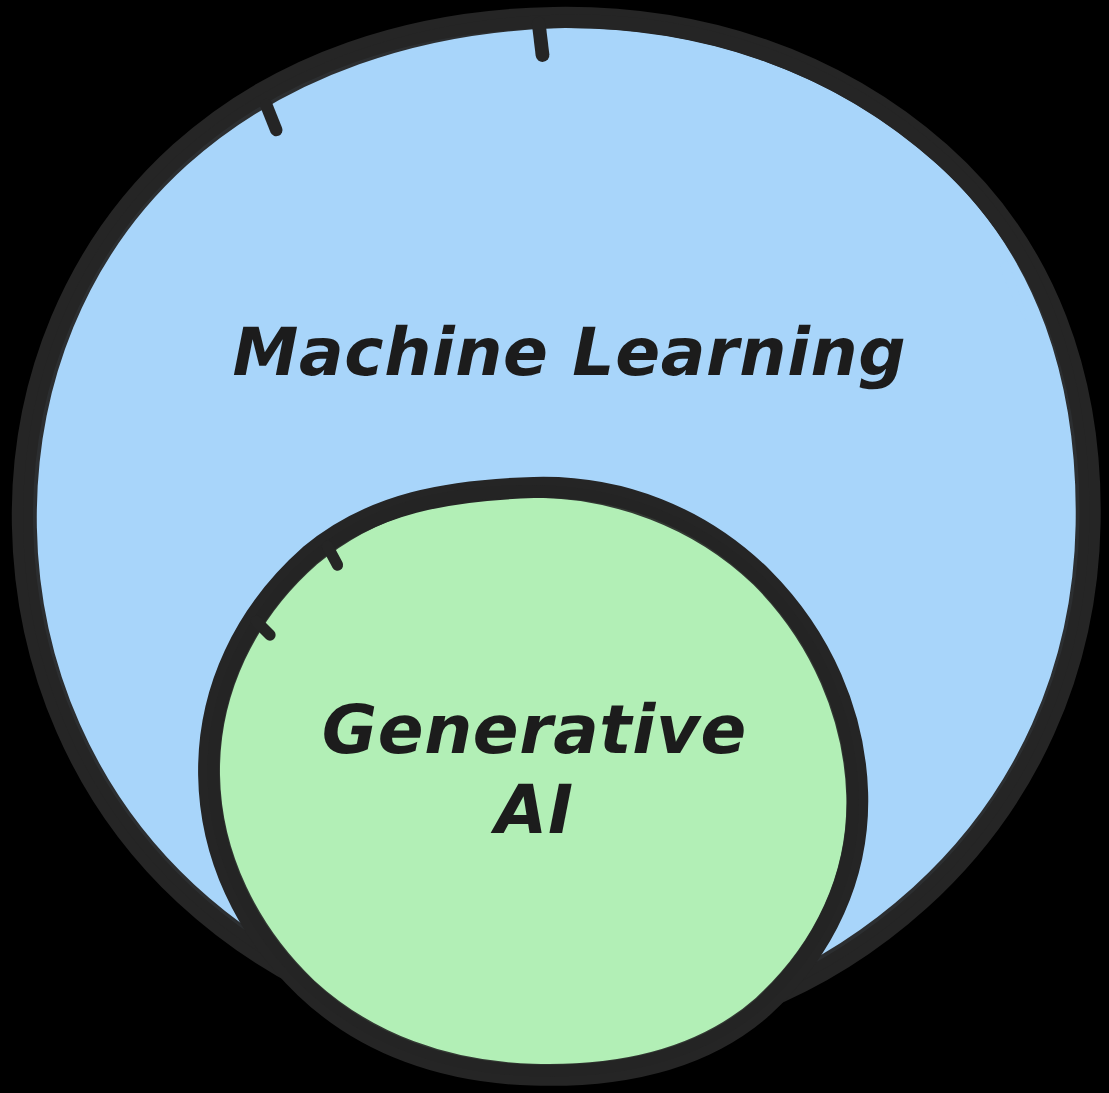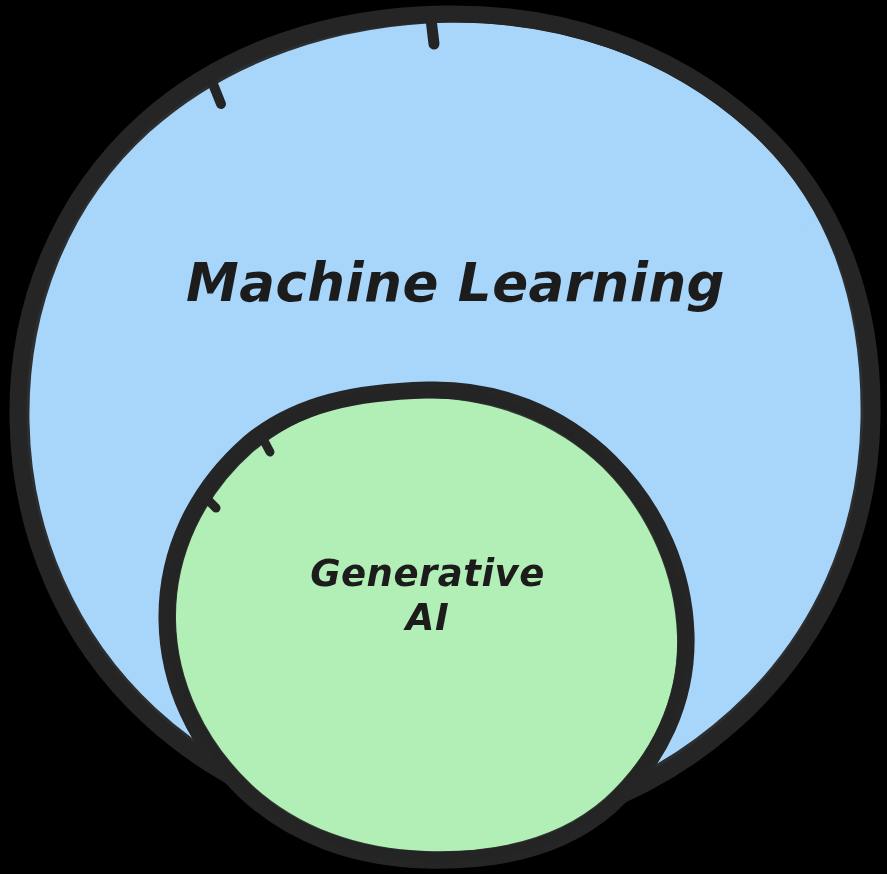--- a/index.html
+++ b/index.html
@@ -44,21 +44,21 @@
   #outer-label {
     left: 12px;
     top: 252px;
     width: 887px;
     font-size: 53px;
   }
   #inner-label {
     left: 165px;
     top: 552px;
     width: 525px;
-    font-size: 37px;
+    font-size: 54px;
   }
 </style>
 </head>
 <body>
 
 <div id="stage">
 
   <svg id="venn-svg" viewBox="0 0 887 874" xmlns="http://www.w3.org/2000/svg">
 
     <rect x="0" y="0" width="887" height="874" fill="#000000"></rect>

